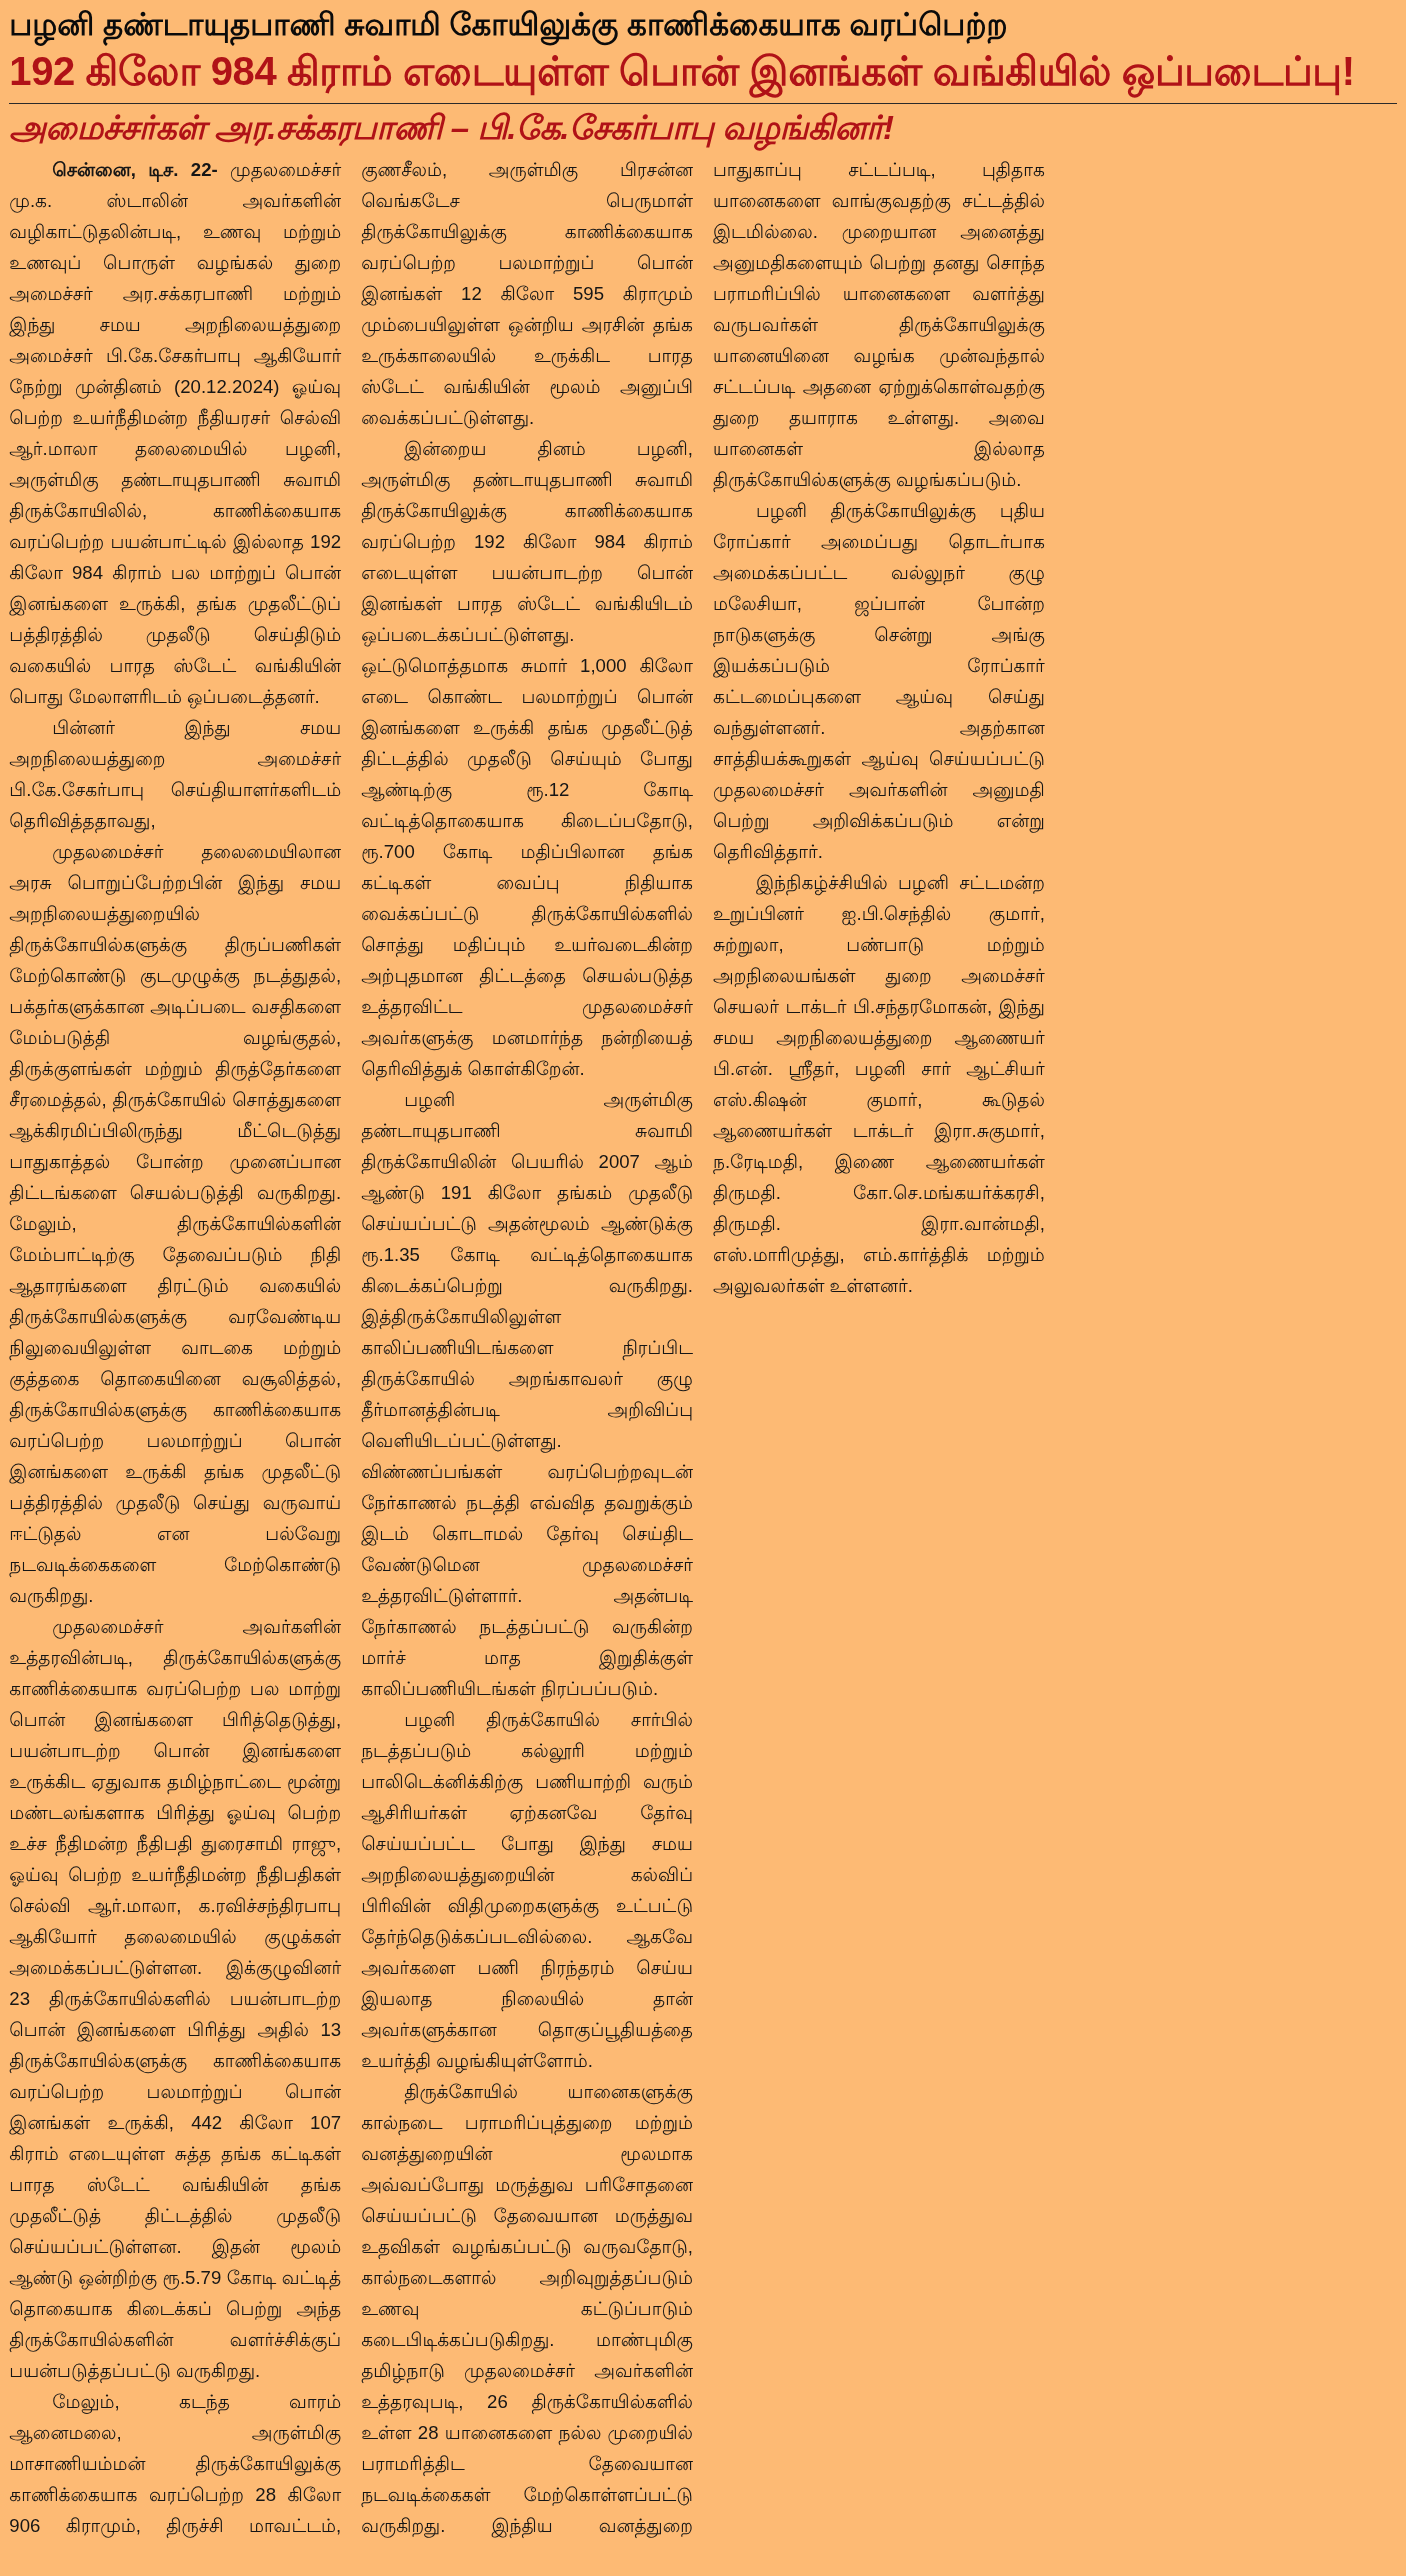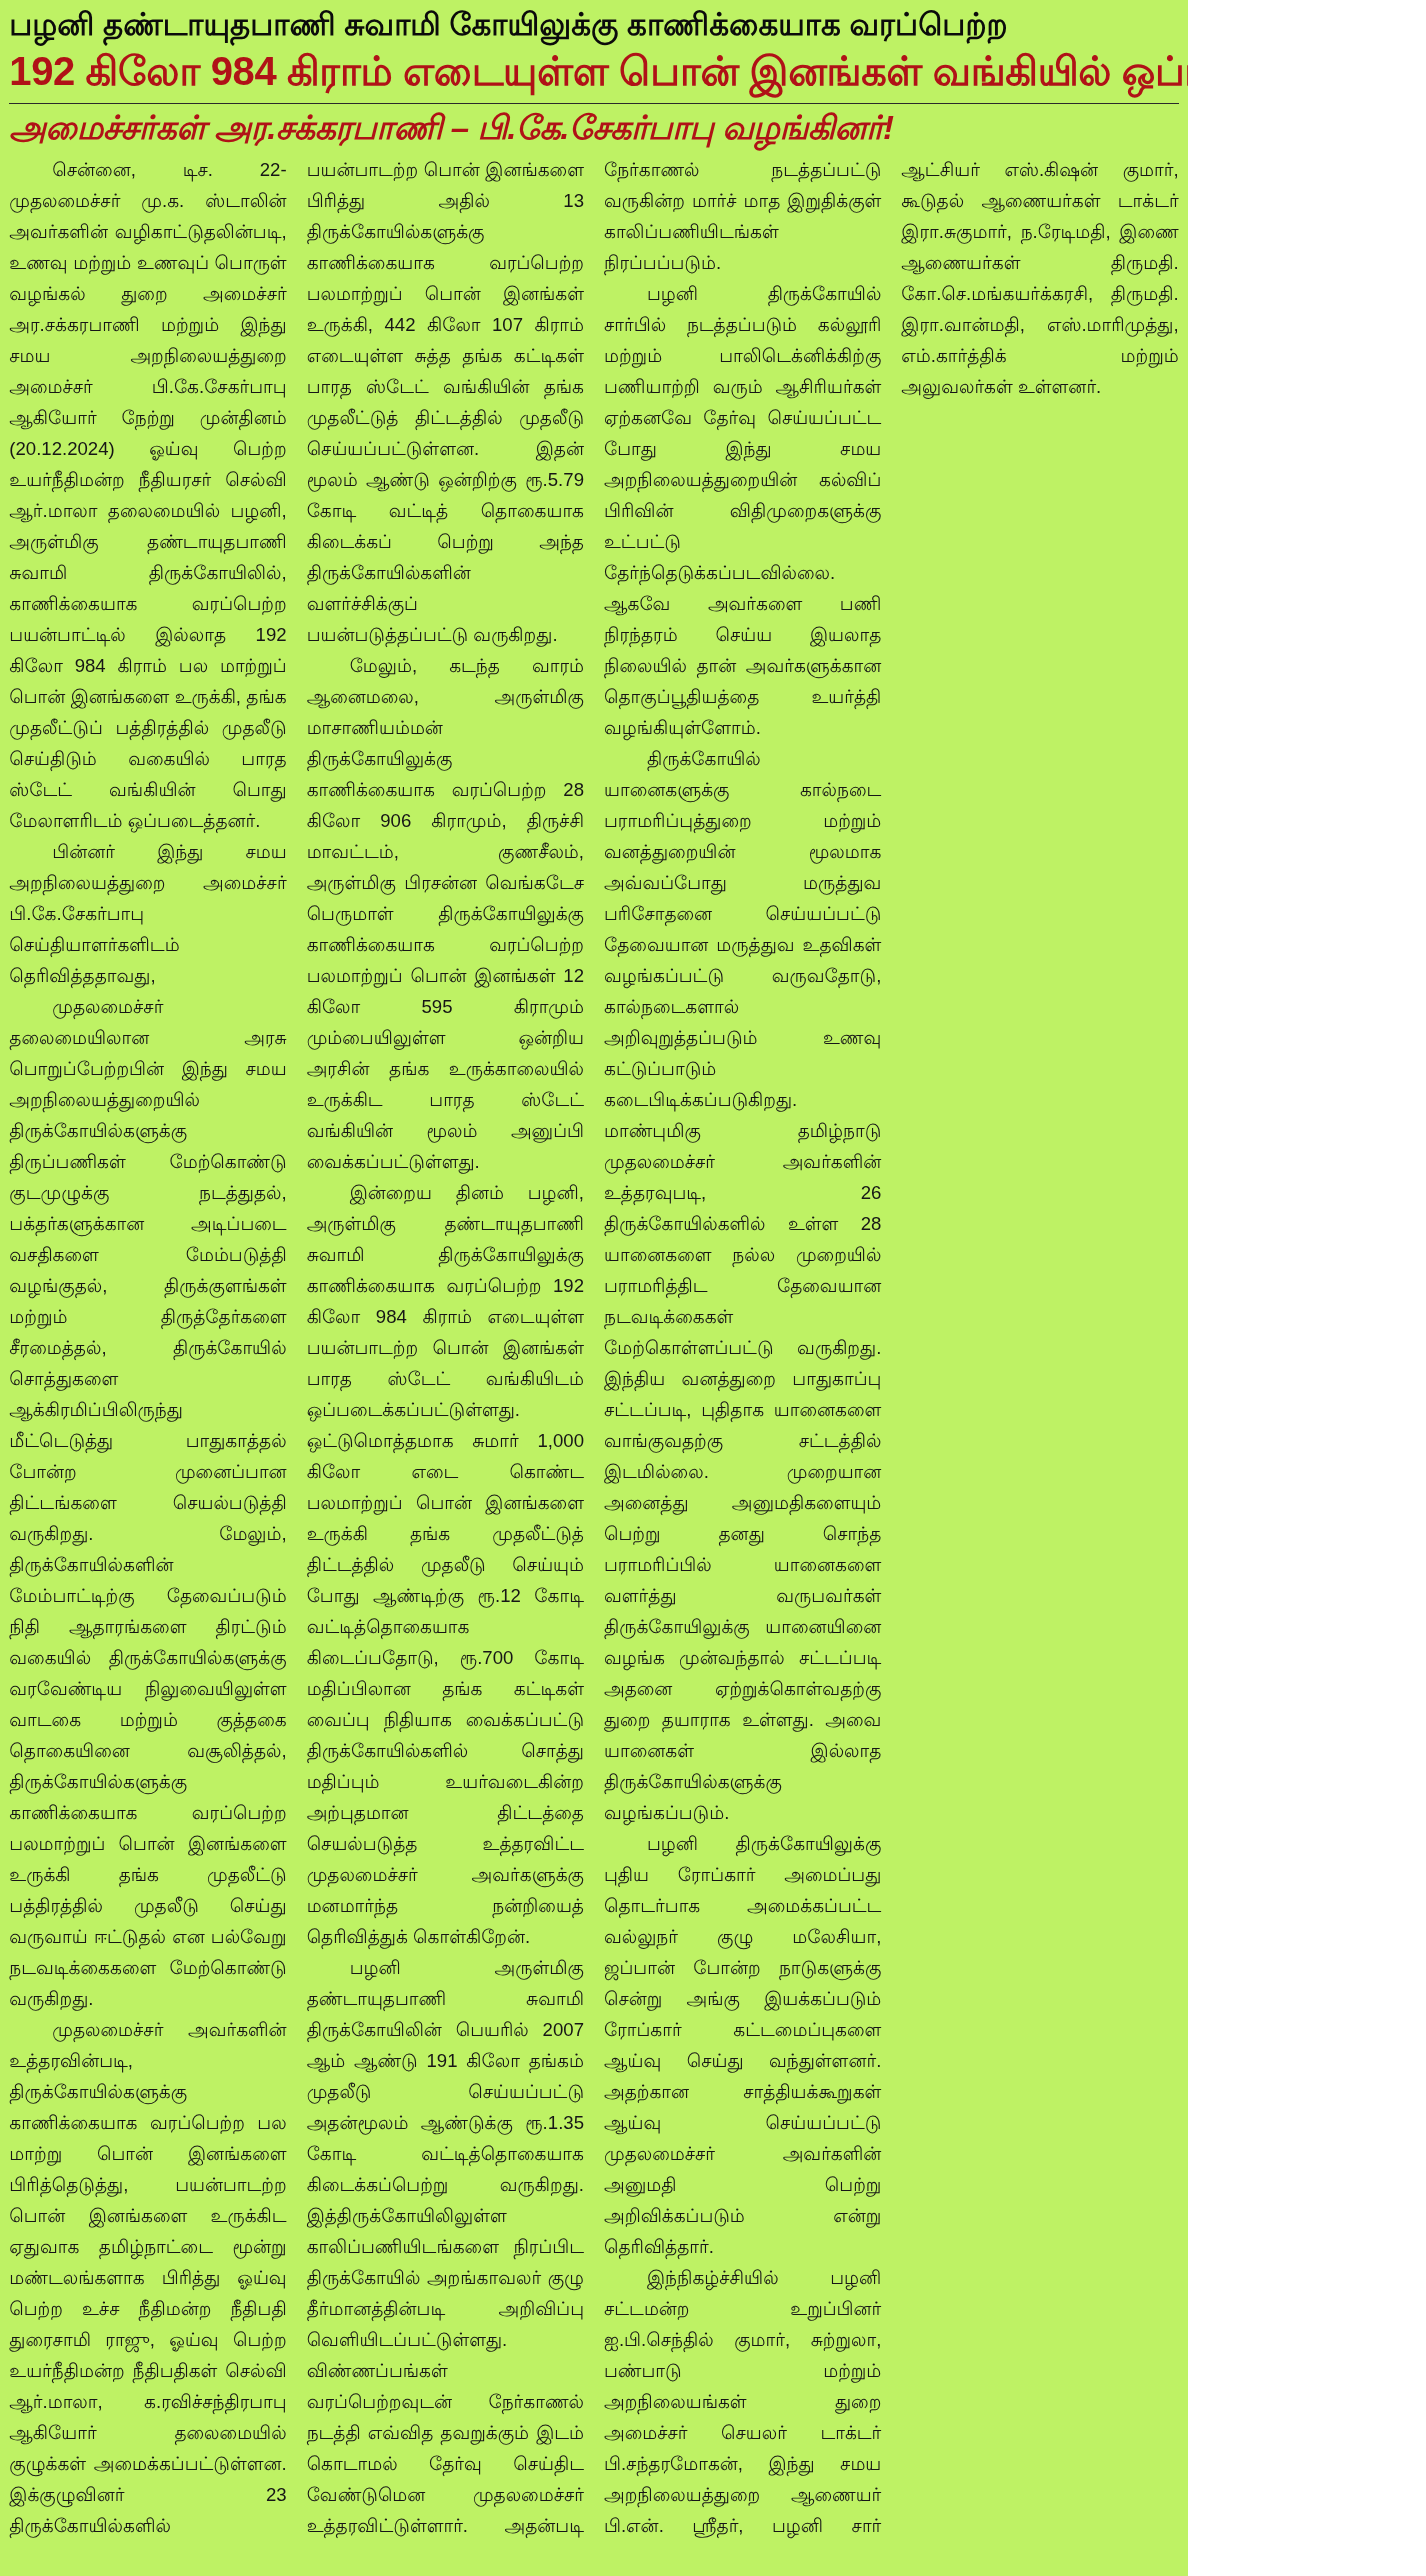--- a/index.html
+++ b/index.html
@@ -6,26 +6,26 @@
     margin: 0;
     padding: 0;
     background: #ffffff;
   }
   body {
     width: 1427px;
     font-family: "Liberation Sans", "DejaVu Sans", sans-serif;
     color: #161616;
   }
   .page {
-    width: 1188px;
+    width: 1406px;
     height: 2576px;
     box-sizing: border-box;
     padding: 6.2px 9.3px 7.8px 9.3px;
     overflow: hidden;
-    background: #bef264;
+    background: #fdba74;
   }
   .headline-kicker {
     font-size: 31px;
     font-weight: 700;
     line-height: 1.2;
     color: #0b0b0b;
     letter-spacing: 0px;
     margin: 0 0 3.1px 0;
   }
   .headline-main {
@@ -58,21 +58,21 @@
   }
   .article p.para {
     margin: 0;
     font-size: 18.6px;
     line-height: 31px;
     text-indent: 43px;
     word-break: normal;
     overflow-wrap: break-word;
   }
   .article p.para b.dateline {
-    font-weight: 400;
+    font-weight: 700;
   }
 </style>
 </head>
 <body>
 
 <div class="page">
 
   <h2 class="headline-kicker">பழனி தண்டாயுதபாணி சுவாமி கோயிலுக்கு காணிக்கையாக வரப்பெற்ற</h2>
 
   <h1 class="headline-main">192 கிலோ 984 கிராம் எடையுள்ள பொன் இனங்கள் வங்கியில் ஒப்படைப்பு!</h1>

